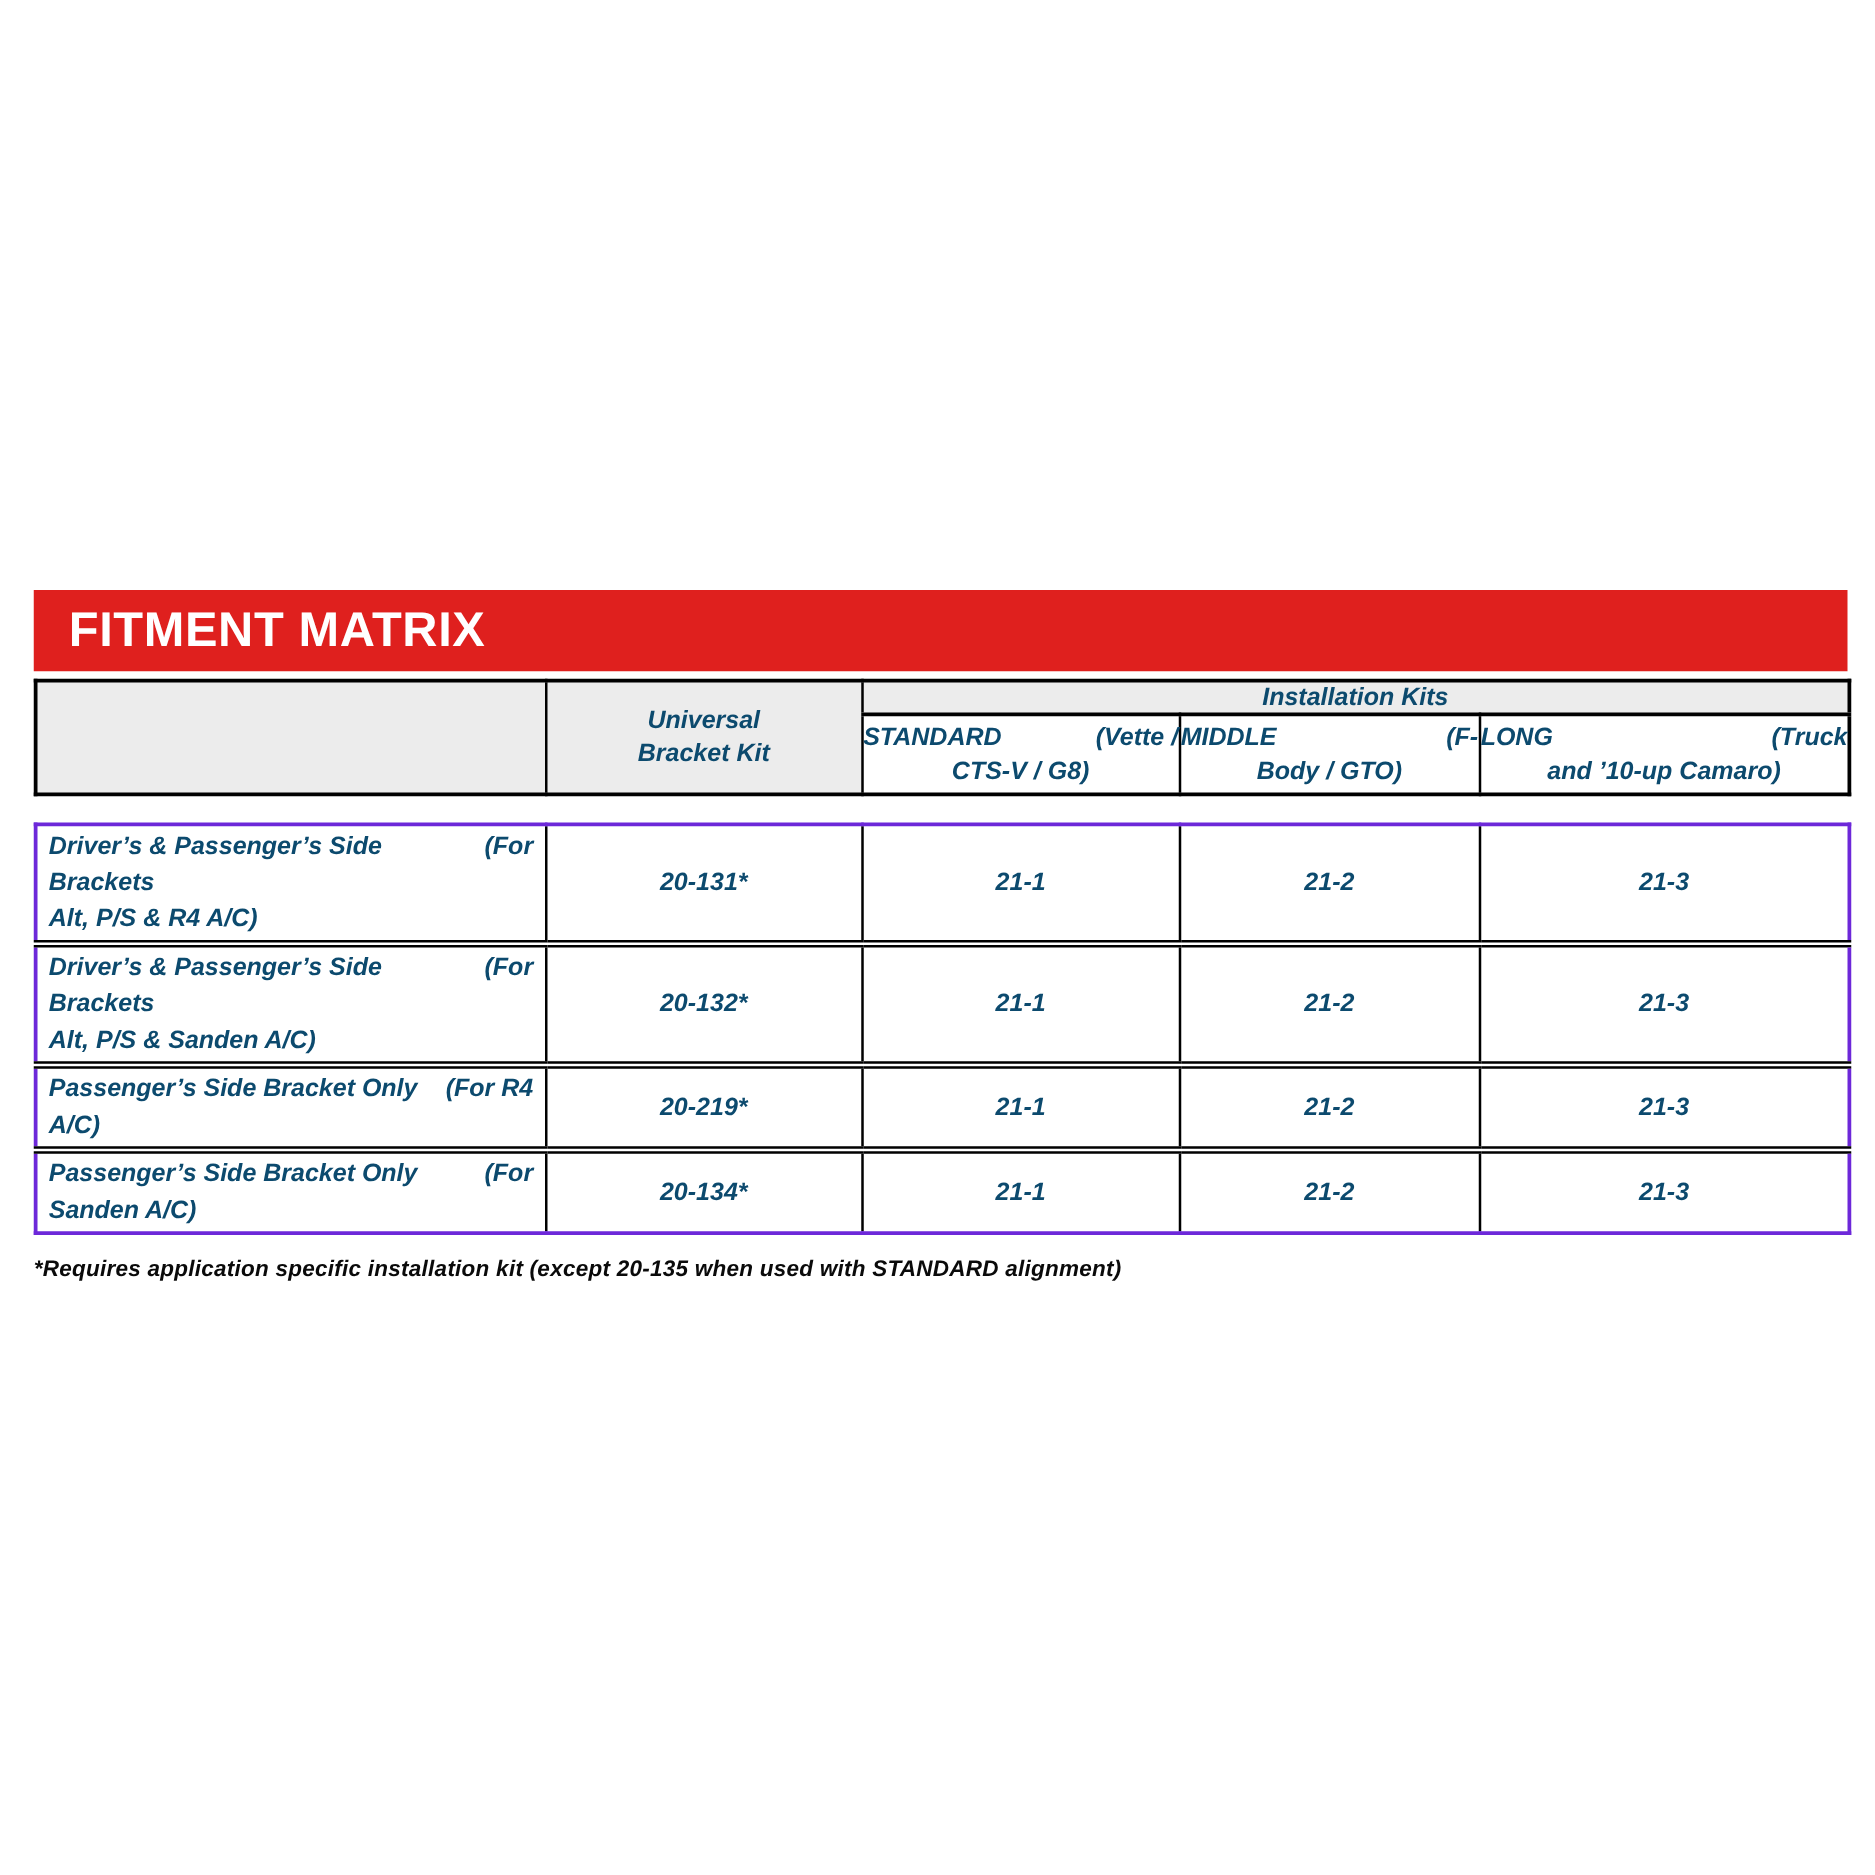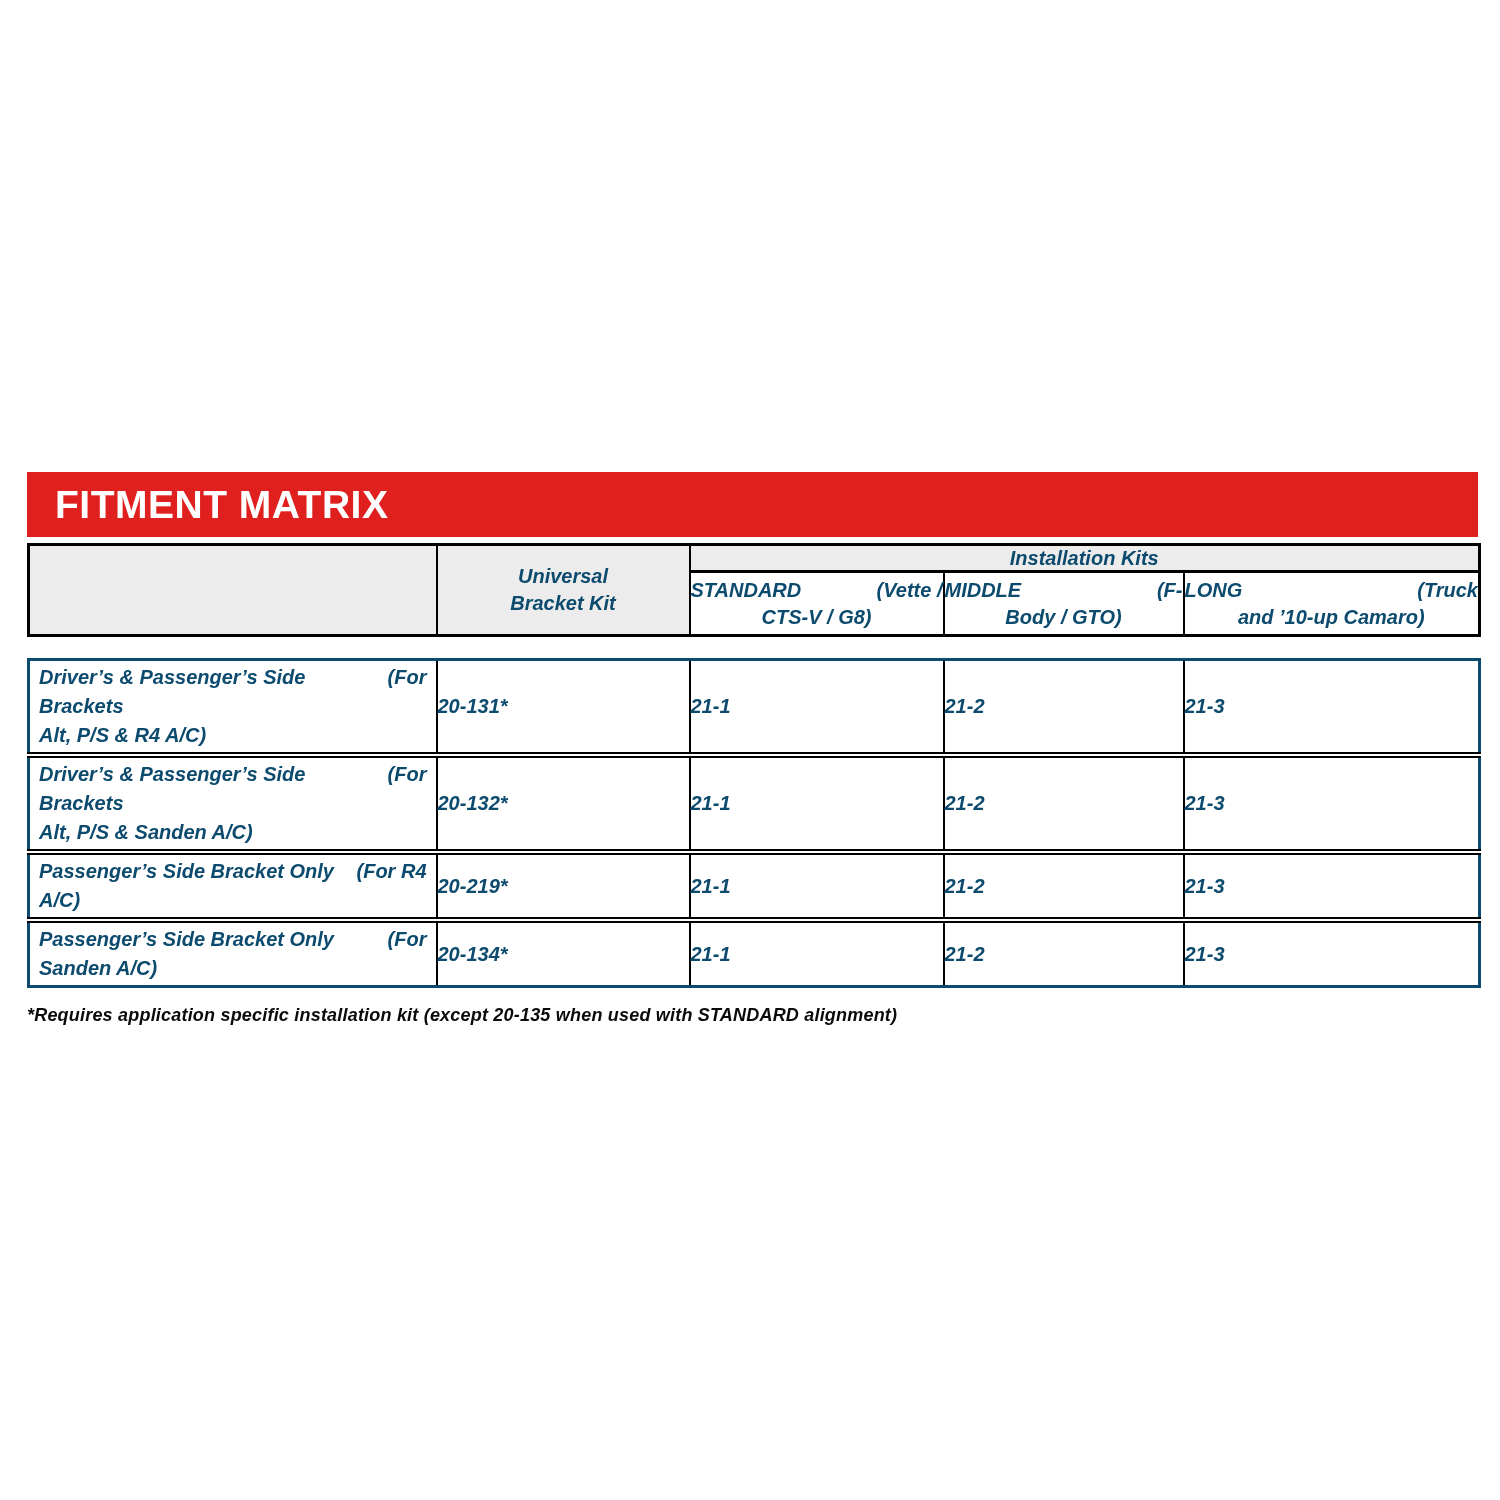--- a/index.html
+++ b/index.html
@@ -56,27 +56,27 @@
     background: #ffffff;
     height: 64px;
     vertical-align: middle;
     padding: 0 0;
   }
   .sub-cell .l1 { display: flex; justify-content: space-between; line-height: 27px; }
   .sub-cell .l2 { text-align: center; line-height: 27px; }
 
   
   .dt-wrap { position: absolute; left: 27px; top: 658px; width: 1451px; }
-  table.dt { border: 3px solid #0c4a6e; }
+  table.dt { border: 3px solid #6d28d9; }
   table.dt td { border: 2px solid #000; height: 58px; background: #ffffff; }
   table.dt tr + tr td { border-top: 6px double #000; }
   td.label-cell { padding: 2px 9px; vertical-align: middle; }
   .label-cell .l1 { display: flex; justify-content: space-between; line-height: 29px; }
   .label-cell .l2 { line-height: 29px; }
-  td.val-cell { vertical-align: middle; }
+  td.val-cell { text-align: center; vertical-align: middle; }
 
   
   .footnote {
     position: absolute;
     left: 27px; top: 1005px;
     font-size: 18px;
     font-weight: 700;
     letter-spacing: 0.2px;
     font-style: italic;
   }

